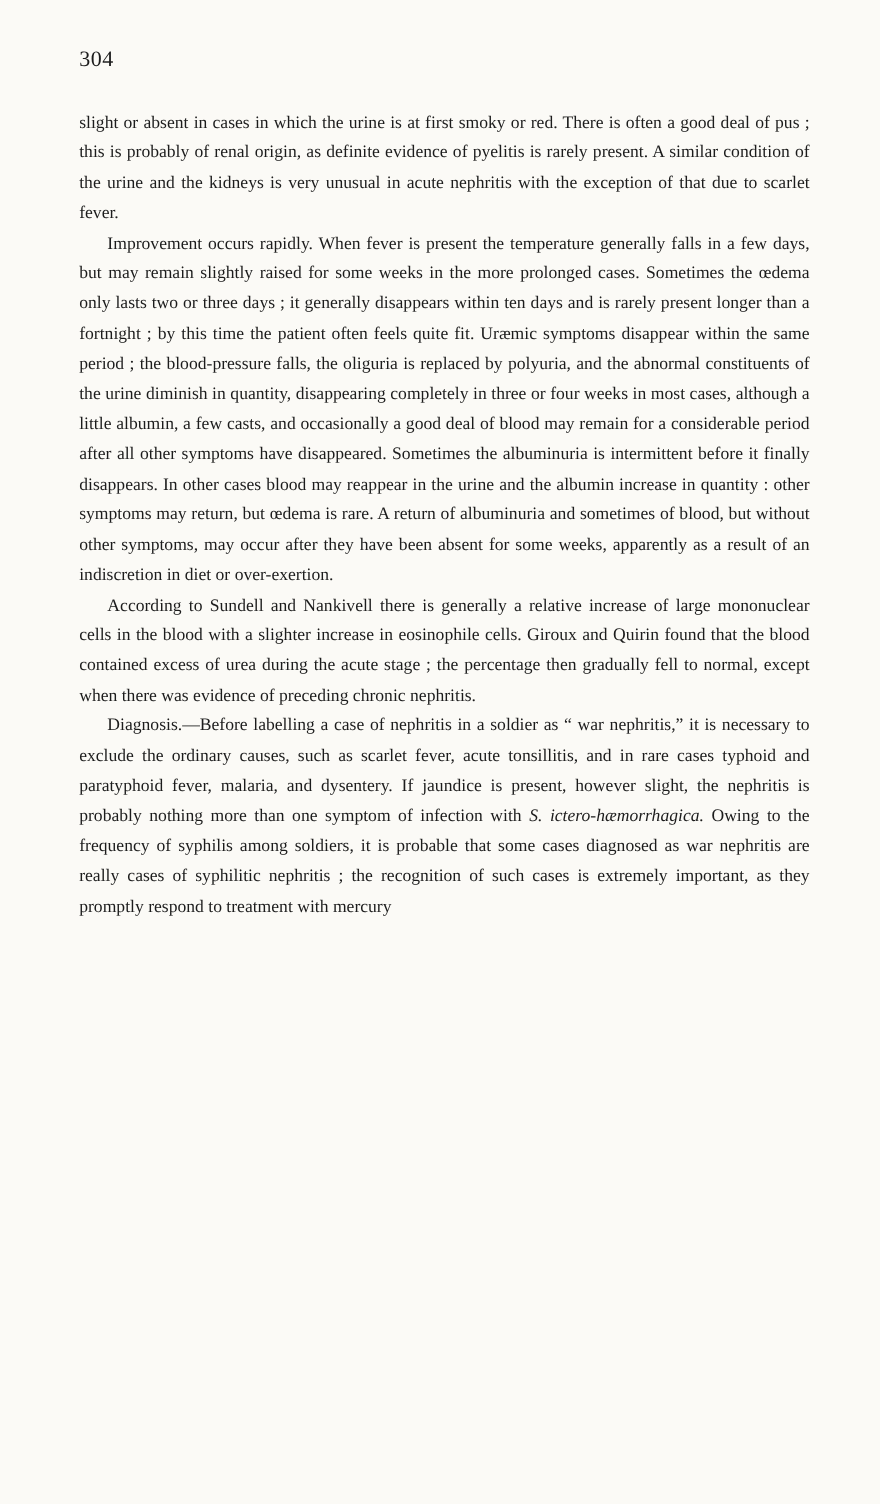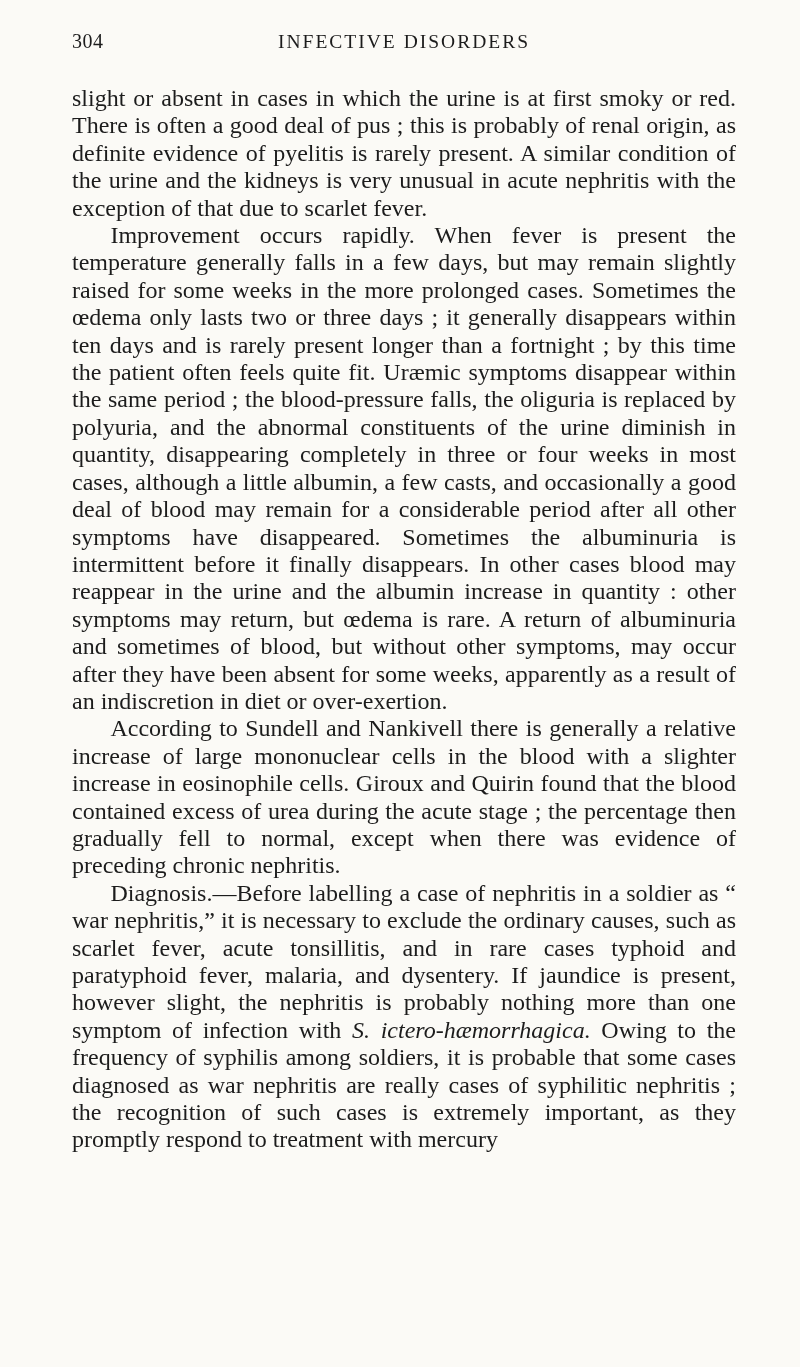--- a/index.html
+++ b/index.html
@@ -22,31 +22,32 @@
   .running-head {
     display: grid;
     grid-template-columns: 1fr auto 1fr;
     align-items: baseline;
     font-size: 20px;
     margin-bottom: 32px;
   }
   .page-num {
     justify-self: start;
     letter-spacing: 0.5px;
+    margin-top: 13px;
   }
   .head-title {
     justify-self: center;
     letter-spacing: 2px;
     font-size: 19.5px;
   }
   .head-spacer {
     justify-self: end;
   }
   .body-text {
-    font-size: 24px;
+    font-size: 16px;
     line-height: 27.4px;
     text-align: justify;
     text-justify: inter-word;
   }
   .body-text p {
     margin: 0;
     text-indent: 1.6em;
   }
   .body-text p.no-indent {
     text-indent: 0;
@@ -58,21 +59,20 @@
     font-style: italic;
   }
 </style>
 </head>
 <body>
 
 <div class="page">
 
   <header class="running-head">
     <span class="page-num">304</span>
-    <span class="head-title">INFECTIVE DISORDERS</span>
     <span class="head-spacer"></span>
   </header>
 
   <main class="body-text">
 
     <p class="no-indent">slight or absent in cases in which the urine is at first smoky or red. There is often a good deal of pus ; this is probably of renal origin, as definite evidence of pyelitis is rarely present. A similar condition of the urine and the kidneys is very unusual in acute nephritis with the exception of that due to scarlet fever.</p>
 
     <p>Improvement occurs rapidly. When fever is present the temperature generally falls in a few days, but may remain slightly raised for some weeks in the more prolonged cases. Sometimes the œdema only lasts two or three days ; it generally disappears within ten days and is rarely present longer than a fortnight ; by this time the patient often feels quite fit. Uræmic symptoms disappear within the same period ; the blood-pressure falls, the oliguria is replaced by polyuria, and the abnormal constituents of the urine diminish in quantity, disappearing completely in three or four weeks in most cases, although a little albumin, a few casts, and occasionally a good deal of blood may remain for a considerable period after all other symptoms have disappeared. Sometimes the albuminuria is intermittent before it finally disappears. In other cases blood may reappear in the urine and the albumin increase in quantity : other symptoms may return, but œdema is rare. A return of albuminuria and sometimes of blood, but without other symptoms, may occur after they have been absent for some weeks, apparently as a result of an indiscretion in diet or over-exertion.</p>
 
     <p>According to Sundell and Nankivell there is generally a relative increase of large mononuclear cells in the blood with a slighter increase in eosinophile cells. Giroux and Quirin found that the blood contained excess of urea during the acute stage ; the percentage then gradually fell to normal, except when there was evidence of preceding chronic nephritis.</p>

